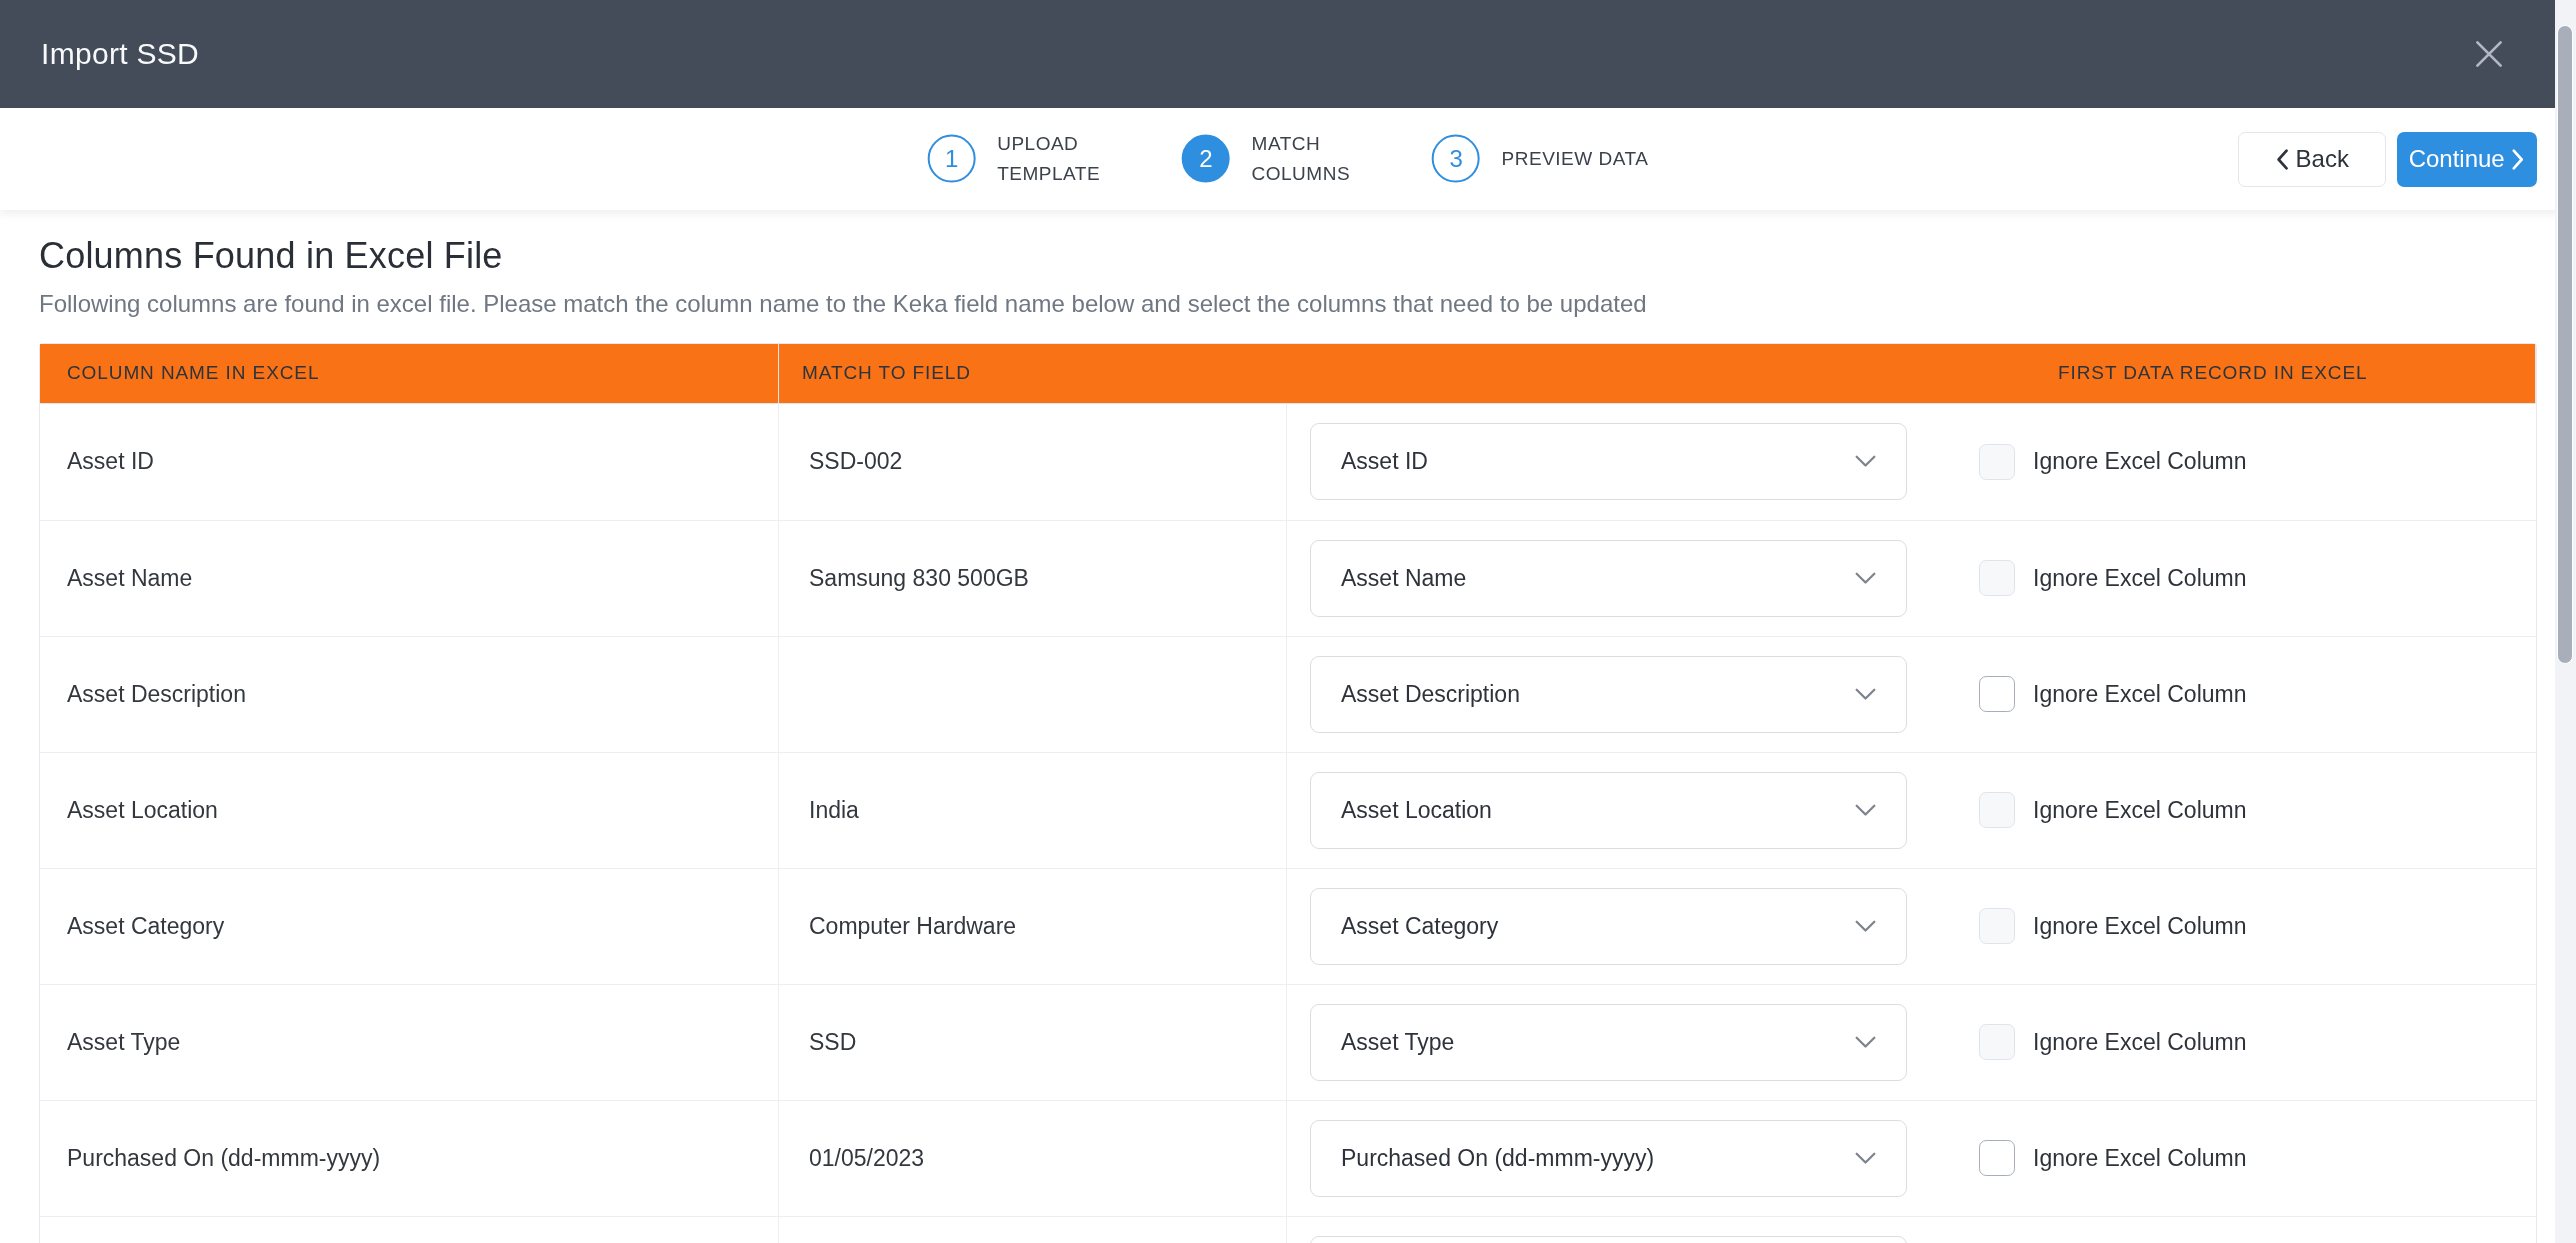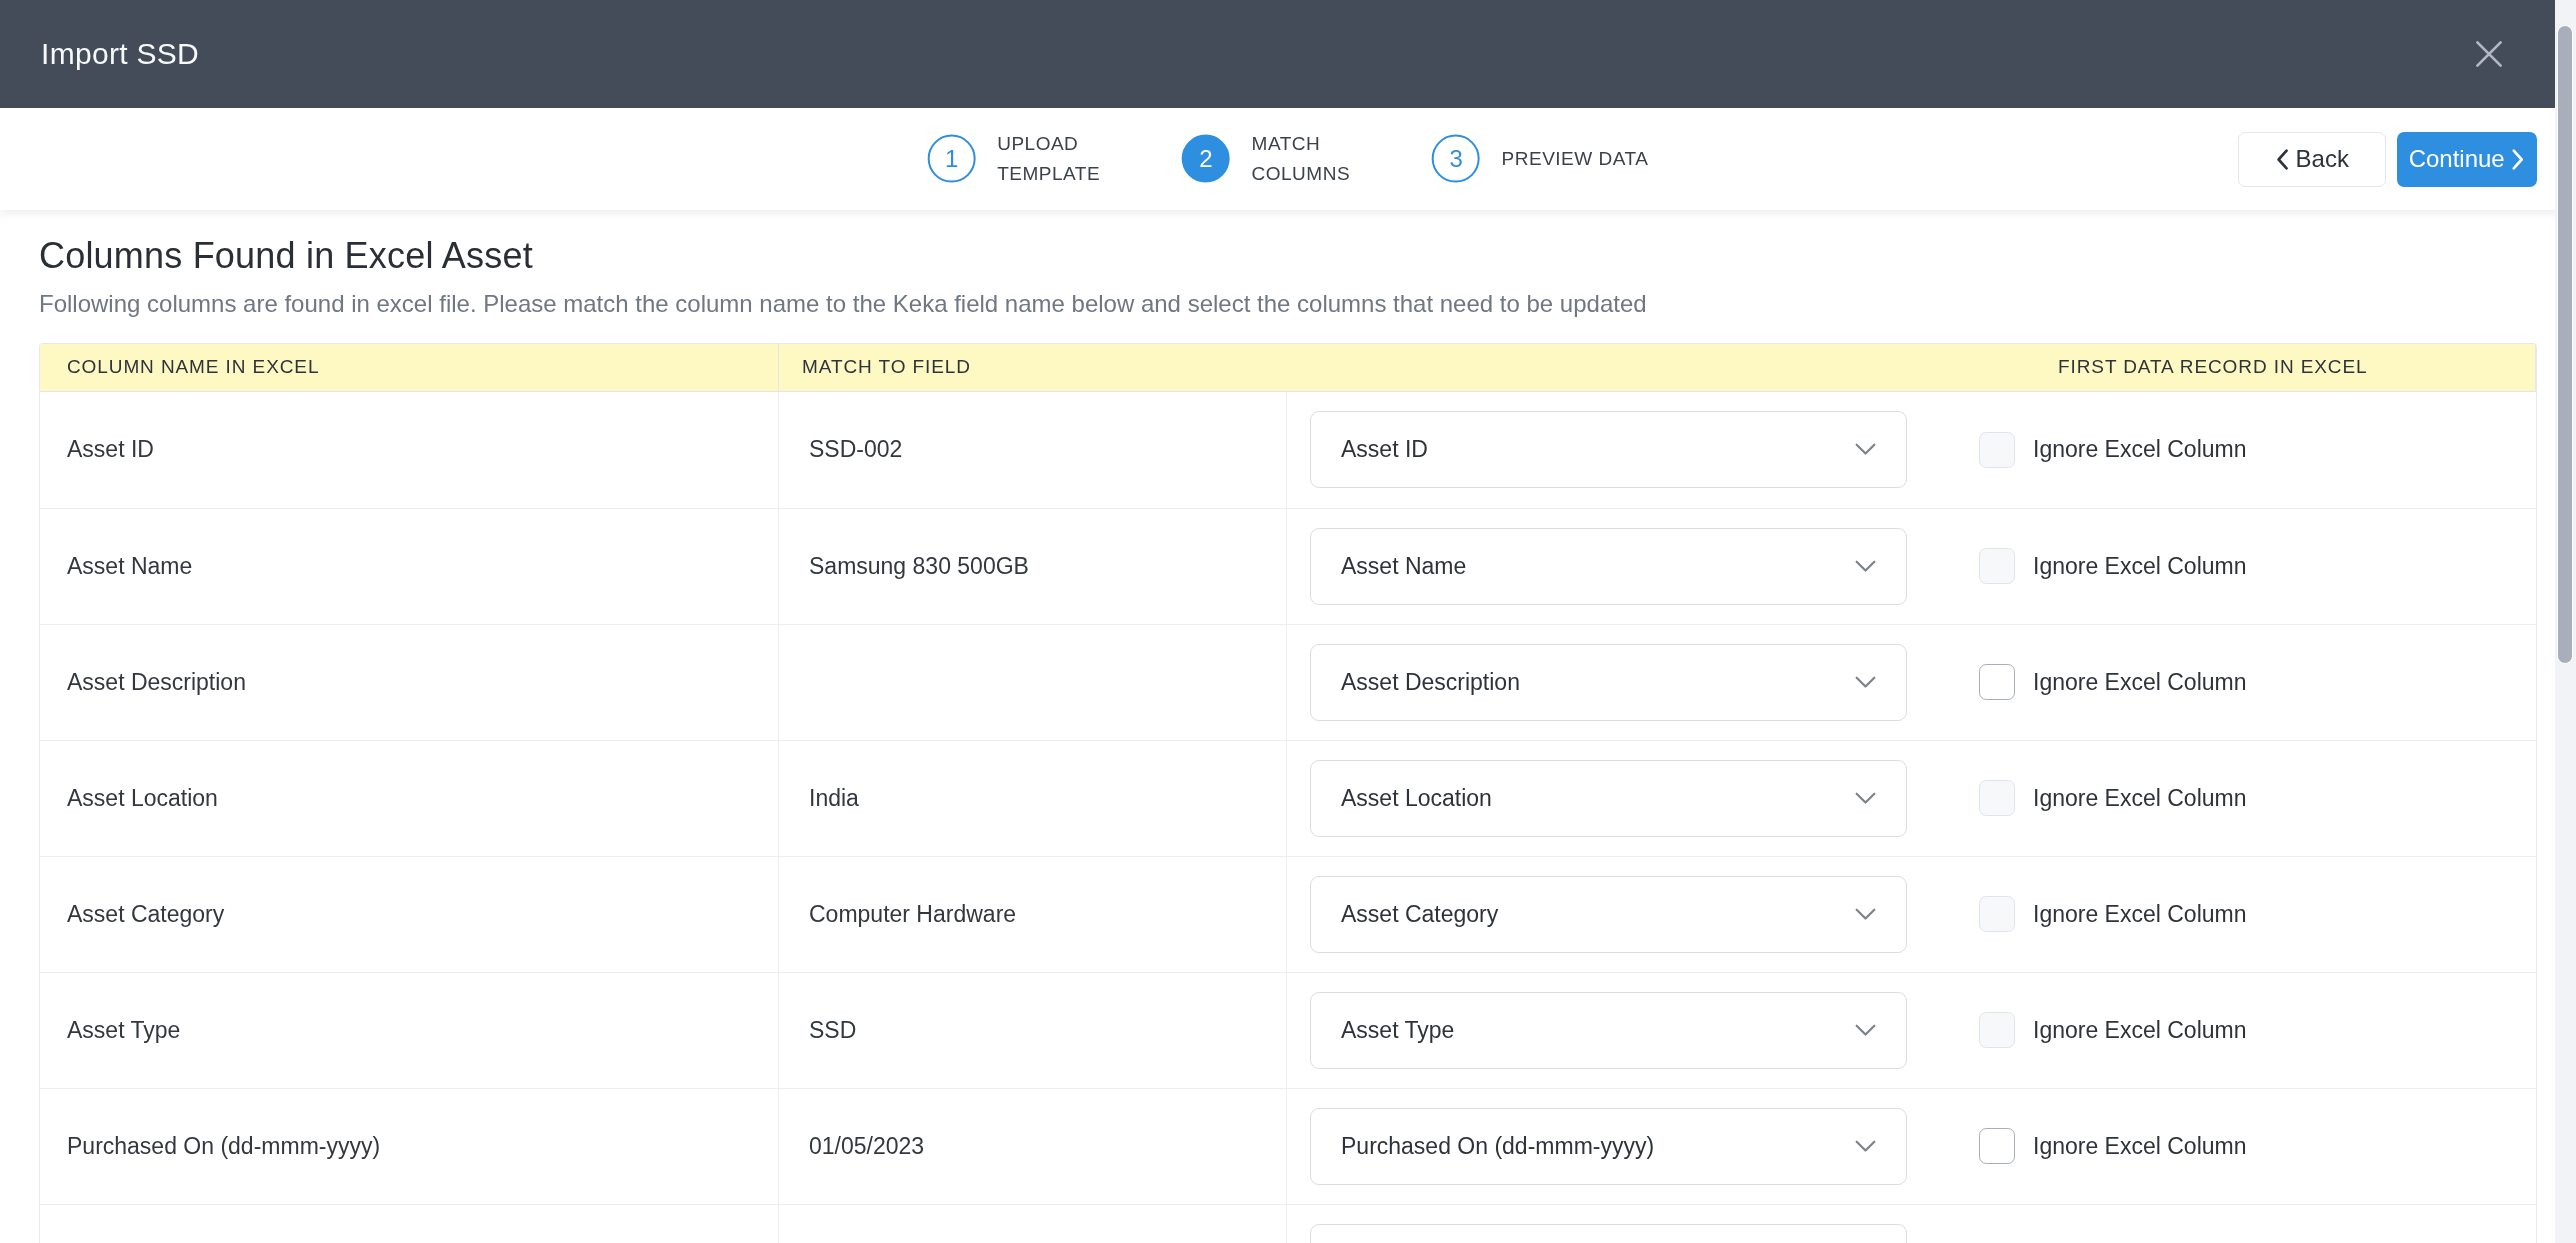--- a/index.html
+++ b/index.html
@@ -124,22 +124,22 @@
   }
 
   
   .ctable {
     margin-top: 25px;
     border: 1.8px solid #e5e8ed;
     border-radius: 3.6px;
   }
   .thead {
     display: flex;
-    background: #fef9c3;
-    height: 48px;
+    background: #f97316;
+    height: 60px;
     align-items: center;
     border-bottom: 1.8px solid #e2e5ea;
   }
   .th {
     font-size: 19px;
     font-weight: 500;
     letter-spacing: 0.9px;
     color: #2e333c;
     text-transform: uppercase;
   }
@@ -248,21 +248,21 @@
     <button class="btn btn-continue">
       <span>Continue</span>
       <svg width="14.3" height="23" viewBox="0 0 16 26">
         <path d="M3 3 L12 13 L3 23" stroke="#ffffff" stroke-width="3" fill="none" stroke-linecap="round" stroke-linejoin="round"></path>
       </svg>
     </button>
   </div>
 </div>
 
 <div class="content">
-  <div class="page-heading">Columns Found in Excel Asset</div>
+  <div class="page-heading">Columns Found in Excel File</div>
   <div class="page-subheading">Following columns are found in excel file. Please match the column name to the Keka field name below and select the columns that need to be updated</div>
 
   <div class="ctable">
     <div class="thead">
       <div class="cell col-name th">Column Name in Excel</div>
       <div class="cell col-match th">Match to Field</div>
       <div class="cell col-record th">First Data Record in Excel</div>
     </div>
     <div id="table-body">
   <div class="trow">

